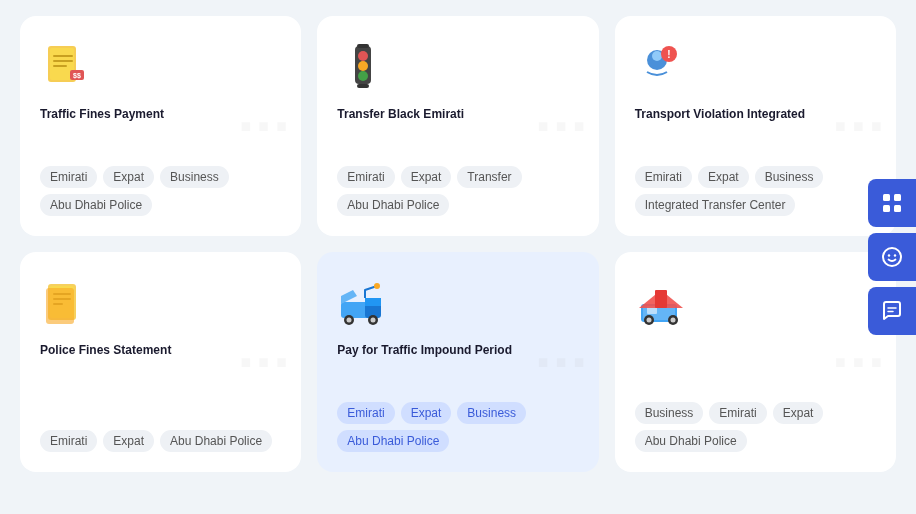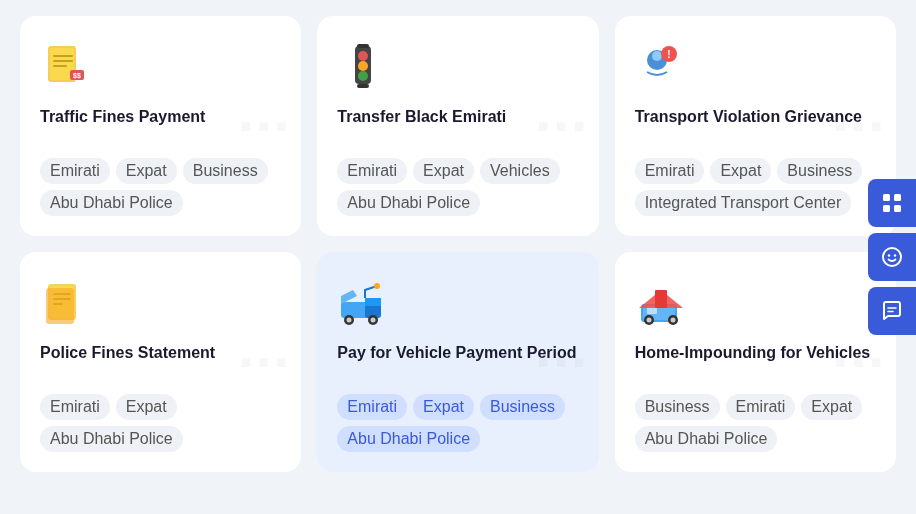--- a/index.html
+++ b/index.html
@@ -52,37 +52,37 @@
 
     .card-icon {
       width: 52px;
       height: 52px;
       display: flex;
       align-items: center;
       justify-content: center;
     }
 
     .card-title {
-      font-size: 16px;
+      font-size: 12px;
       font-weight: 700;
       color: #1a1a2e;
       line-height: 1.35;
     }
 
     .card-tags {
       display: flex;
       flex-wrap: wrap;
       gap: 6px;
       margin-top: auto;
     }
 
     .tag {
       background: #eef1f5;
       color: #555;
-      font-size: 16px;
+      font-size: 12px;
       padding: 4px 10px;
       border-radius: 20px;
       font-weight: 500;
     }
 
     .card.highlighted .tag {
       background: #d0deff;
       color: #3a5bd9;
     }
 
@@ -152,41 +152,41 @@
         <circle cx="26" cy="26" r="5" fill="#F9A825"></circle>
         <circle cx="26" cy="36" r="5" fill="#43A047"></circle>
         <rect x="20" y="4" width="12" height="4" rx="2" fill="#333"></rect>
         <rect x="20" y="44" width="12" height="4" rx="2" fill="#333"></rect>
       </svg>
       </div>
     <div class="card-title">Transfer Black Emirati</div>
     <div class="card-tags">
         <span class="tag">Emirati</span>
         <span class="tag">Expat</span>
-        <span class="tag">Vehicles</span>
+        <span class="tag">Transfer</span>
         <span class="tag">Abu Dhabi Police</span>
       </div>
   </div>
     <div class="card">
     <div class="card-watermark">···</div>
     <div class="card-icon">
         <svg width="52" height="52" viewBox="0 0 52 52" fill="none">
         <circle cx="22" cy="20" r="10" fill="#4a90d9"></circle>
         <circle cx="22" cy="16" r="5" fill="#90caf9"></circle>
         <path d="M12 32 Q22 38 32 32" stroke="#4a90d9" stroke-width="2" fill="none"></path>
         <circle cx="34" cy="14" r="8" fill="#ef5350"></circle>
         <text x="34" y="18" text-anchor="middle" font-size="10" fill="white" font-weight="bold">!</text>
       </svg>
       </div>
-    <div class="card-title">Transport Violation Grievance</div>
-    <div class="card-tags">
-        <span class="tag">Emirati</span>
-        <span class="tag">Expat</span>
-        <span class="tag">Business</span>
-        <span class="tag">Integrated Transport Center</span>
+    <div class="card-title">Transport Violation Integrated</div>
+    <div class="card-tags">
+        <span class="tag">Emirati</span>
+        <span class="tag">Expat</span>
+        <span class="tag">Business</span>
+        <span class="tag">Integrated Transfer Center</span>
       </div>
   </div>
     <div class="card">
     <div class="card-watermark">···</div>
     <div class="card-icon">
         <svg width="52" height="52" viewBox="0 0 52 52" fill="none">
         <rect x="8" y="8" width="28" height="36" rx="3" fill="#F5C842" opacity="0.85"></rect>
         <rect x="10" y="10" width="24" height="32" rx="2" fill="#F9D94E"></rect>
         <line x1="14" y1="18" x2="30" y2="18" stroke="#c8a020" stroke-width="2" stroke-linecap="round"></line>
         <line x1="14" y1="23" x2="30" y2="23" stroke="#c8a020" stroke-width="2" stroke-linecap="round"></line>
@@ -211,21 +211,21 @@
         <circle cx="12" cy="44" r="5" fill="#333"></circle>
         <circle cx="12" cy="44" r="2.5" fill="#ccc"></circle>
         <circle cx="36" cy="44" r="5" fill="#333"></circle>
         <circle cx="36" cy="44" r="2.5" fill="#ccc"></circle>
         <path d="M4 28 L4 20 L16 14 L20 20" fill="#64b5f6" stroke="none"></path>
         <path d="M28 22 L28 14" stroke="#1976d2" stroke-width="2"></path>
         <path d="M28 14 L40 10" stroke="#1976d2" stroke-width="2" stroke-linecap="round"></path>
         <circle cx="40" cy="10" r="3" fill="#F9A825"></circle>
       </svg>
       </div>
-    <div class="card-title">Pay for Vehicle Payment Period</div>
+    <div class="card-title">Pay for Traffic Impound Period</div>
     <div class="card-tags">
         <span class="tag">Emirati</span>
         <span class="tag">Expat</span>
         <span class="tag">Business</span>
         <span class="tag">Abu Dhabi Police</span>
       </div>
   </div>
     <div class="card">
     <div class="card-watermark">···</div>
     <div class="card-icon">
@@ -234,21 +234,20 @@
         <rect x="8" y="30" width="32" height="14" rx="2" fill="#64b5f6"></rect>
         <circle cx="14" cy="44" r="5" fill="#333"></circle>
         <circle cx="14" cy="44" r="2.5" fill="#ccc"></circle>
         <circle cx="38" cy="44" r="5" fill="#333"></circle>
         <circle cx="38" cy="44" r="2.5" fill="#ccc"></circle>
         <rect x="12" y="30" width="10" height="8" rx="1" fill="#bbdefb"></rect>
         <polygon points="4,32 26,14 48,32" fill="#ef5350" opacity="0.9"></polygon>
         <rect x="20" y="14" width="12" height="18" rx="1" fill="#e53935"></rect>
       </svg>
       </div>
-    <div class="card-title">Home-Impounding for Vehicles</div>
     <div class="card-tags">
         <span class="tag">Business</span>
         <span class="tag">Emirati</span>
         <span class="tag">Expat</span>
         <span class="tag">Abu Dhabi Police</span>
       </div>
   </div>
   </div>
 
 <div class="sidebar-buttons">

